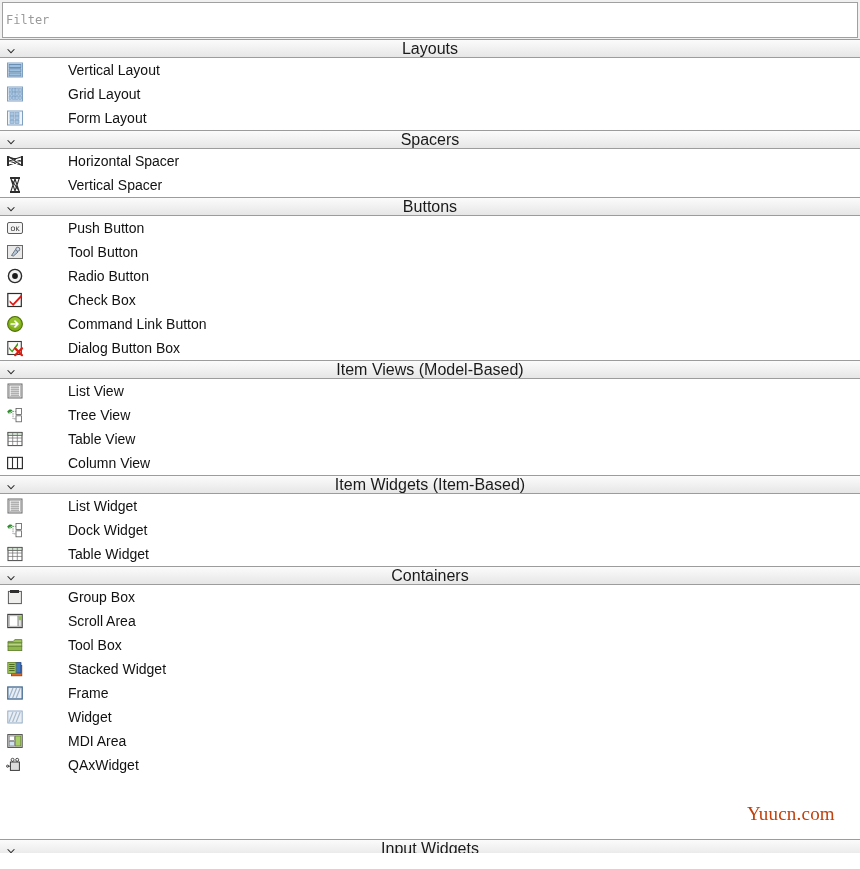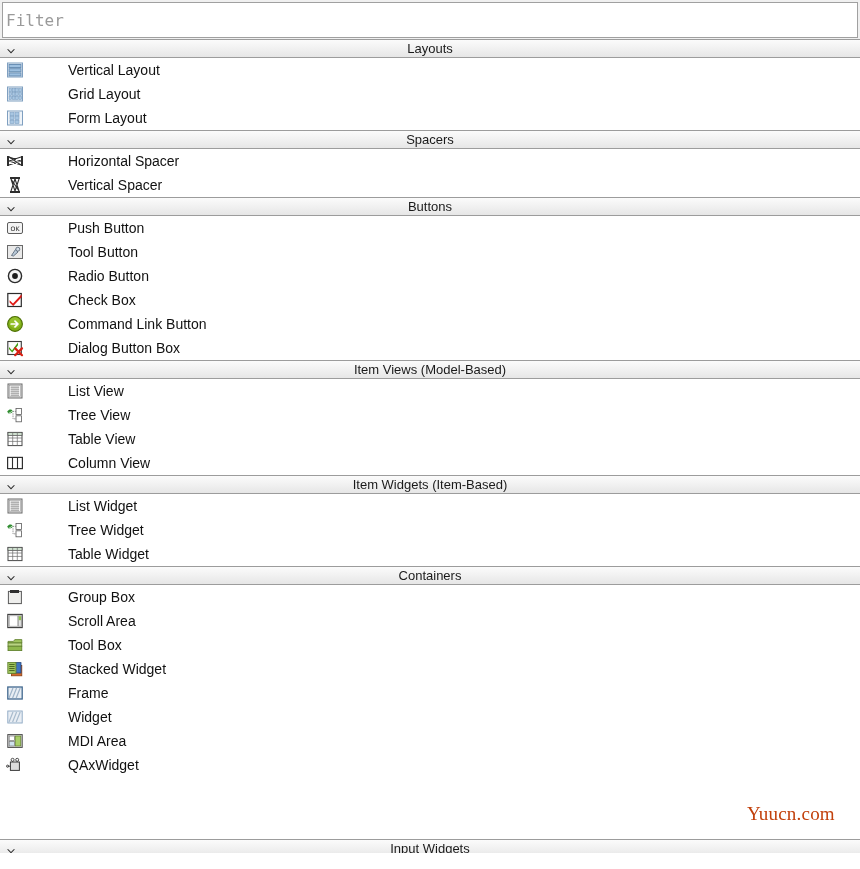--- a/index.html
+++ b/index.html
@@ -12,42 +12,42 @@
   #app { width: 860px; height: 869px; position: relative; background:#fff; }
 
   
   .filter-wrap { padding: 2px 2px 1px 2px; background:#f0f0f0; }
   .filter-input {
     display:block; width: 100%; box-sizing:border-box;
     height: 21px; line-height: 19px;
     border: 1px solid #a0a0a0;
     background: #ffffff;
     font-family: "DejaVu Sans Mono", monospace;
-    font-size: 16px; color:#9a9a9a;
+    font-size: 12px; color:#9a9a9a;
     padding: 17px 3px;
     outline: none;
   }
   .filter-input::placeholder { color:#9a9a9a; opacity:1; }
 
   
   .cat-header {
     position: relative;
     height: 19px;
     box-sizing: border-box;
     border-top: 1px solid #9c9c9c;
     border-bottom: 1px solid #9c9c9c;
     background: linear-gradient(to bottom, #fbfbfb 0%, #f2f2f2 45%, #e6e6e6 100%);
     display:flex; align-items:center; justify-content:center;
   }
   .cat-header .chev {
     position:absolute; left:5px; top:50%; transform: translateY(-50%);
     width:12px; height:12px; display:block;
   }
   .cat-title {
-    font-size: 13px; color:#1a1a1a; line-height:1;
+    font-size: 16px; color:#1a1a1a; line-height:1;
   }
 
   
   .rows { background:#ffffff; }
   .row {
     height: 24px;
     display:flex; align-items:center;
     padding-left: 4px;
     box-sizing:border-box;
     gap:38px;
@@ -319,21 +319,21 @@
         <div class="row">
           <span class="ico">
             <svg width="18" height="18" viewBox="0 0 18 18">
               <path d="M1.2 5.6 C3 2.8 6 3 6.6 5 C7 6.6 4.4 8 2.4 7.4 Z" fill="#2f8c2f"></path>
               <path d="M2.6 7.2 C4.4 6.6 5.8 5.6 6.4 4.6" stroke="#ffffff" stroke-width="0.7" fill="none"></path>
               <rect x="10" y="2.4" width="5.4" height="6" fill="#ffffff" stroke="#5a5a5a" stroke-width="0.8"></rect>
               <rect x="10" y="9.8" width="5.4" height="6" fill="#ffffff" stroke="#5a5a5a" stroke-width="0.8"></rect>
               <path d="M7 7.4 L7 12.8 L10 12.8 M7 5.4 L10 5.4" stroke="#6a6a6a" stroke-width="0.8" fill="none" stroke-dasharray="1.2 1"></path>
             </svg>
           </span>
-          <span class="lbl">Tree Widget</span>
+          <span class="lbl">Dock Widget</span>
         </div>
         <div class="row">
           <span class="ico">
             <svg width="18" height="18" viewBox="0 0 18 18">
               <rect x="2" y="2.4" width="14" height="13.2" fill="#ffffff" stroke="#4a4a4a"></rect>
               <rect x="2" y="2.4" width="14" height="3" fill="#cfe0cf" stroke="#4a4a4a" stroke-width="0.7"></rect>
               <path d="M2 8 H16 M2 11.4 H16 M6.7 2.4 V15.6 M11.3 2.4 V15.6" stroke="#6a6a6a" stroke-width="0.7"></path>
             </svg>
           </span>
           <span class="lbl">Table Widget</span>

